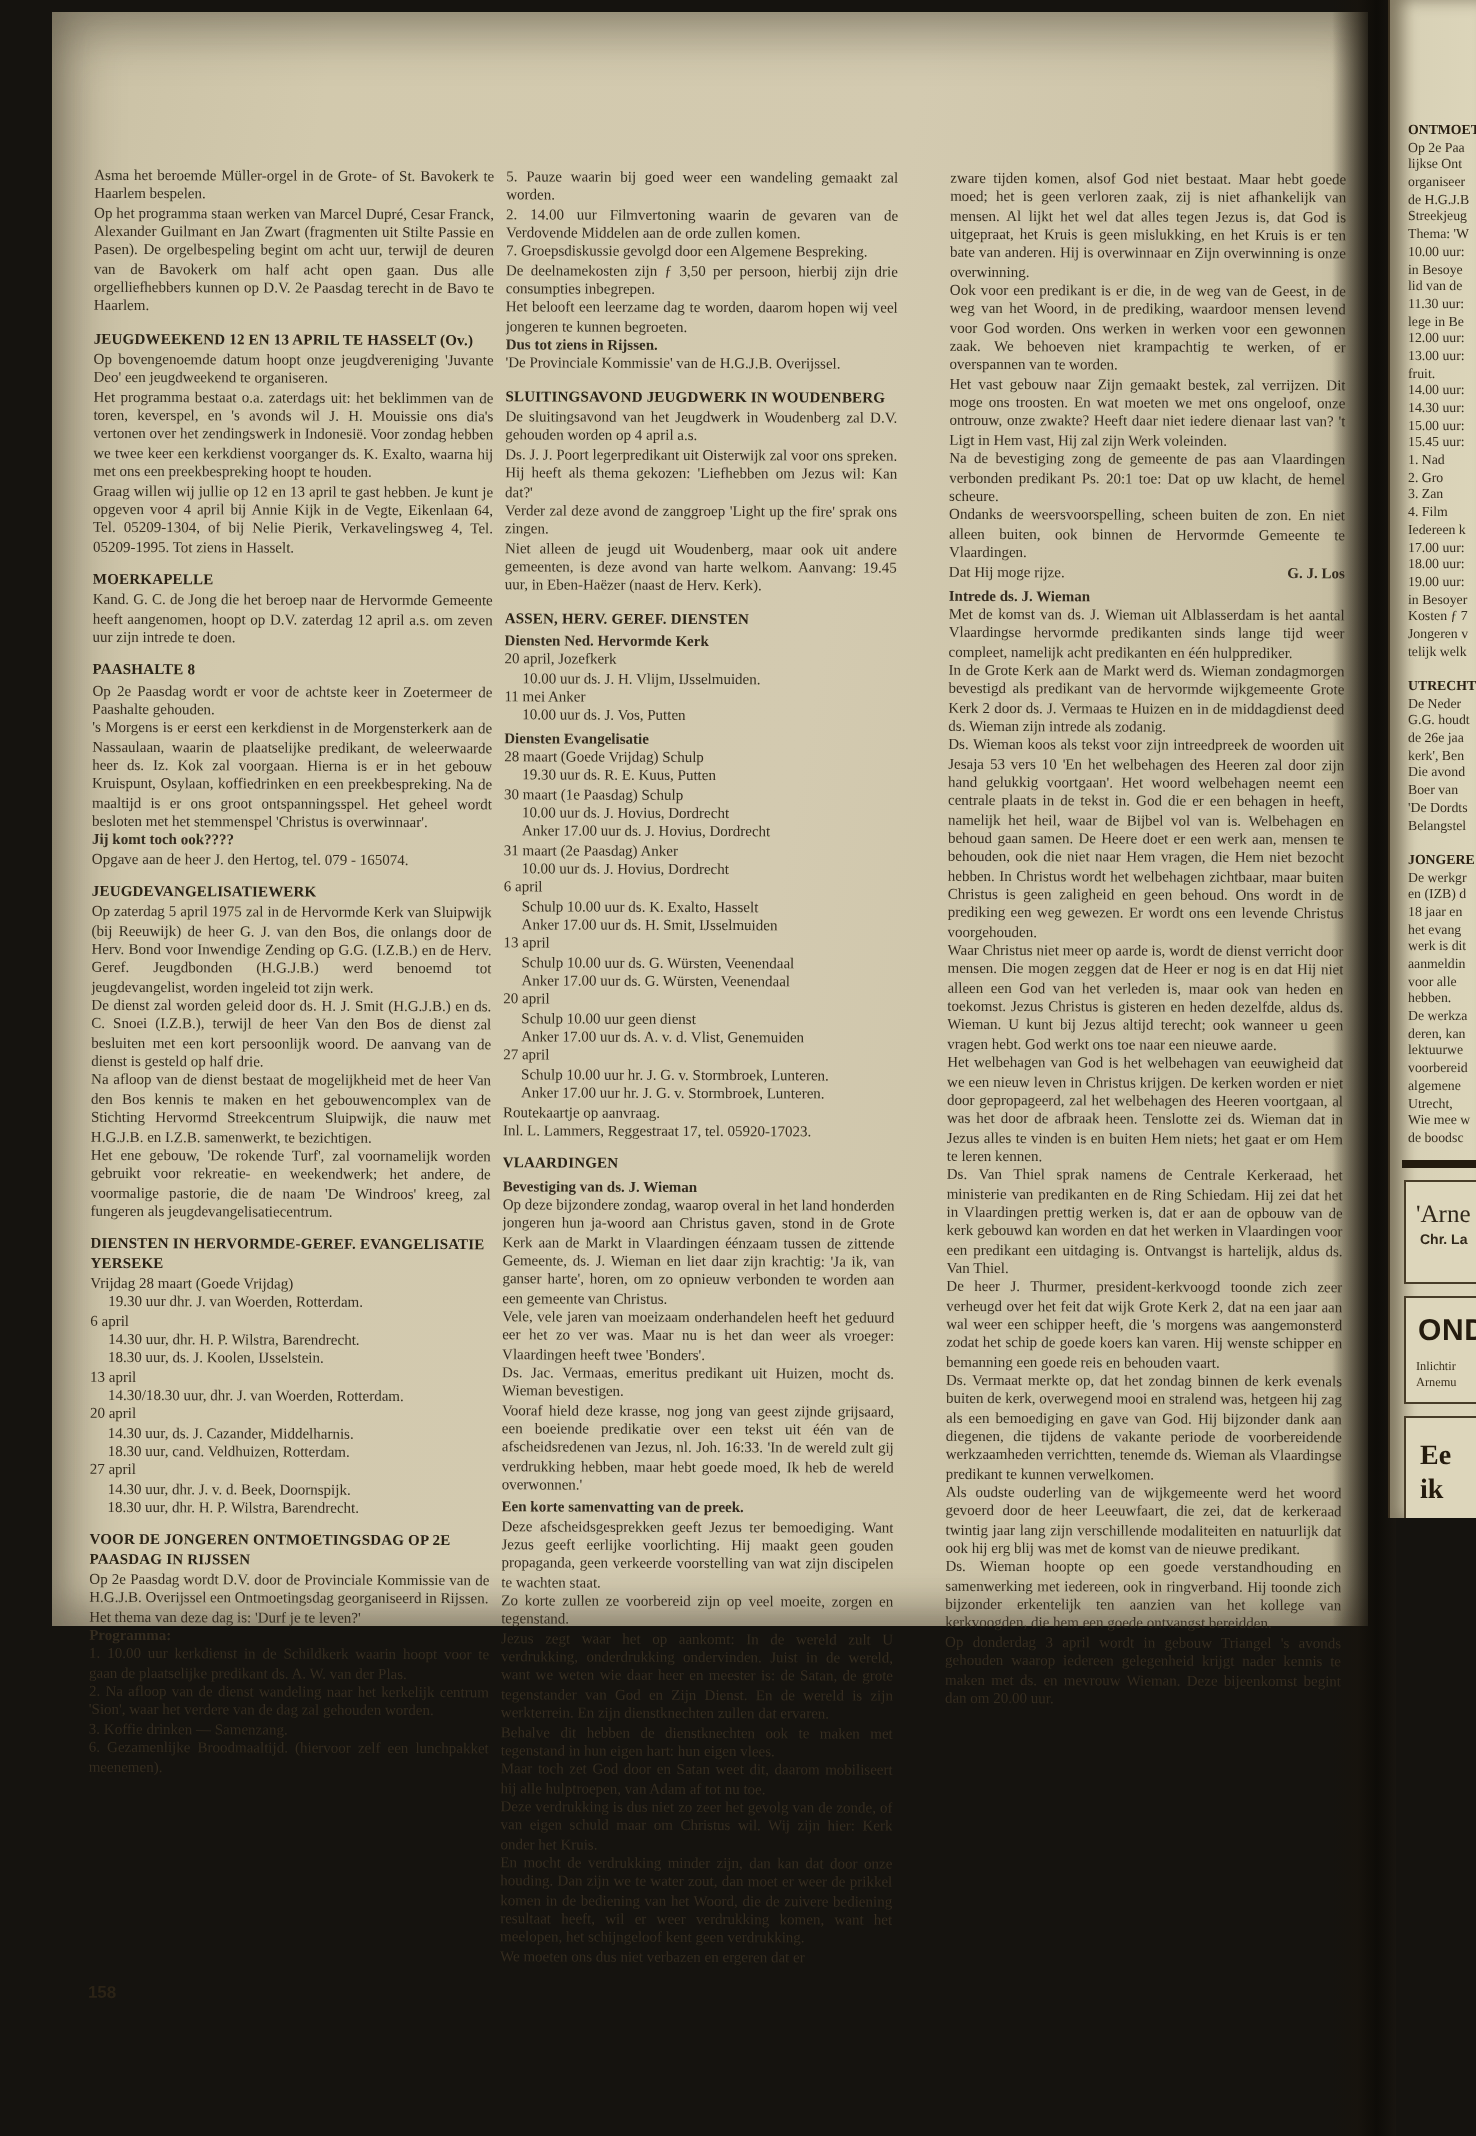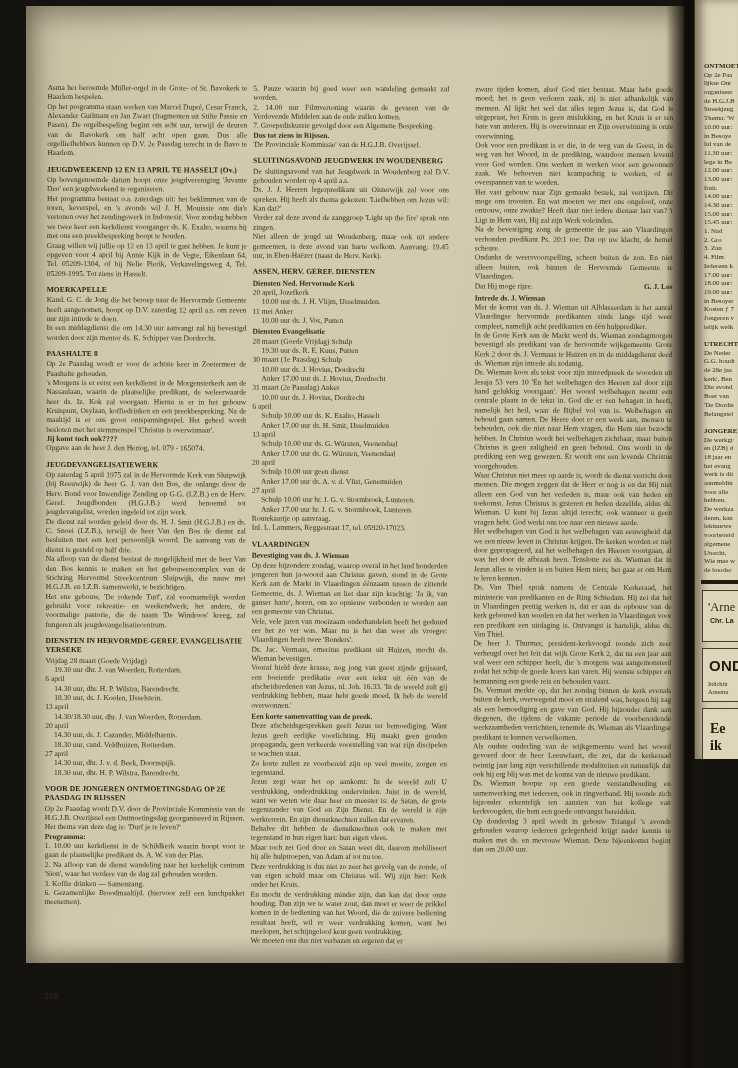--- a/index.html
+++ b/index.html
@@ -4,21 +4,21 @@
 <style>
   html,body{margin:0;padding:0;}
   body{
     width:738px;height:1068px;overflow:hidden;position:relative;
     background:#15130f;
     font-family:"Liberation Serif","DejaVu Serif",serif;
   }
   .scene{position:absolute;inset:0;}
   
   .main-page{
-    position:absolute;left:26px;top:6px;width:658px;height:957px;
+    position:absolute;left:26px;top:6px;width:658px;height:807px;
     background:linear-gradient(100deg,#c9c0a4 0%,#d2c9ad 18%,#d3cab0 55%,#cbc2a6 82%,#bdb498 100%);
     box-shadow:inset 0 14px 22px rgba(40,34,22,.25), inset 14px 0 24px rgba(40,34,22,.22), inset 0 -10px 18px rgba(40,34,22,.28);
   }
   .main-page .inner{position:absolute;inset:0;transform:rotate(.2deg);}
   .col{
     position:absolute;top:78px;overflow:hidden;
     color:#352c1f;font-size:7.5px;line-height:9.35px;text-align:justify;
   }
   #col-0{left:20px;width:200px;height:902px;}
   #col-1{left:226px;width:196px;height:902px;}
@@ -84,21 +84,20 @@
     <div class="inner">
       <div class="col" id="col-0">
           <p class="">Asma het beroemde Müller-orgel in de Grote- of St. Bavokerk te Haarlem bespelen.</p>
           <p class="">Op het programma staan werken van Marcel Dupré, Cesar Franck, Alexander Guilmant en Jan Zwart (fragmenten uit Stilte Passie en Pasen). De orgelbespeling begint om acht uur, terwijl de deuren van de Bavokerk om half acht open gaan. Dus alle orgelliefhebbers kunnen op D.V. 2e Paasdag terecht in de Bavo te Haarlem.</p>
           <div class="h">JEUGDWEEKEND 12 EN 13 APRIL TE HASSELT (Ov.)</div>
           <p class="">Op bovengenoemde datum hoopt onze jeugdvereniging 'Juvante Deo' een jeugdweekend te organiseren.</p>
           <p class="">Het programma bestaat o.a. zaterdags uit: het beklimmen van de toren, keverspel, en 's avonds wil J. H. Mouissie ons dia's vertonen over het zendingswerk in Indonesië. Voor zondag hebben we twee keer een kerkdienst voorganger ds. K. Exalto, waarna hij met ons een preekbespreking hoopt te houden.</p>
           <p class="">Graag willen wij jullie op 12 en 13 april te gast hebben. Je kunt je opgeven voor 4 april bij Annie Kijk in de Vegte, Eikenlaan 64, Tel. 05209-1304, of bij Nelie Pierik, Verkavelingsweg 4, Tel. 05209-1995. Tot ziens in Hasselt.</p>
           <div class="h">MOERKAPELLE</div>
           <p class="">Kand. G. C. de Jong die het beroep naar de Hervormde Gemeente heeft aangenomen, hoopt op D.V. zaterdag 12 april a.s. om zeven uur zijn intrede te doen.</p>
-          <p class="">In een middagdienst die om 14.30 uur aanvangt zal hij bevestigd worden door zijn mentor ds. K. Schipper van Dordrecht.</p>
           <div class="h">PAASHALTE 8</div>
           <p class="">Op 2e Paasdag wordt er voor de achtste keer in Zoetermeer de Paashalte gehouden.</p>
           <p class="">'s Morgens is er eerst een kerkdienst in de Morgensterkerk aan de Nassaulaan, waarin de plaatselijke predikant, de weleerwaarde heer ds. Iz. Kok zal voorgaan. Hierna is er in het gebouw Kruispunt, Osylaan, koffiedrinken en een preekbespreking. Na de maaltijd is er ons groot ontspanningsspel. Het geheel wordt besloten met het stemmenspel 'Christus is overwinnaar'.</p>
           <p class="boldp">Jij komt toch ook????</p>
           <p class="">Opgave aan de heer J. den Hertog, tel. 079 - 165074.</p>
           <div class="h">JEUGDEVANGELISATIEWERK</div>
           <p class="">Op zaterdag 5 april 1975 zal in de Hervormde Kerk van Sluipwijk (bij Reeuwijk) de heer G. J. van den Bos, die onlangs door de Herv. Bond voor Inwendige Zending op G.G. (I.Z.B.) en de Herv. Geref. Jeugdbonden (H.G.J.B.) werd benoemd tot jeugdevangelist, worden ingeleid tot zijn werk.</p>
           <p class="">De dienst zal worden geleid door ds. H. J. Smit (H.G.J.B.) en ds. C. Snoei (I.Z.B.), terwijl de heer Van den Bos de dienst zal besluiten met een kort persoonlijk woord. De aanvang van de dienst is gesteld op half drie.</p>
           <p class="">Na afloop van de dienst bestaat de mogelijkheid met de heer Van den Bos kennis te maken en het gebouwencomplex van de Stichting Hervormd Streekcentrum Sluipwijk, die nauw met H.G.J.B. en I.Z.B. samenwerkt, te bezichtigen.</p>
           <p class="">Het ene gebouw, 'De rokende Turf', zal voornamelijk worden gebruikt voor rekreatie- en weekendwerk; het andere, de voormalige pastorie, die de naam 'De Windroos' kreeg, zal fungeren als jeugdevangelisatiecentrum.</p>
@@ -122,25 +121,27 @@
           <p class="boldp">Programma:</p>
           <div class="line">1.  10.00 uur kerkdienst in de Schildkerk waarin hoopt voor te gaan de plaatselijke predikant ds. A. W. van der Plas.</div>
           <div class="line">2.  Na afloop van de dienst wandeling naar het kerkelijk centrum 'Sion', waar het verdere van de dag zal gehouden worden.</div>
           <div class="line">3.  Koffie drinken — Samenzang.</div>
           <div class="line">6.  Gezamenlijke Broodmaaltijd. (hiervoor zelf een lunchpakket meenemen).</div>
         </div>
       <div class="col" id="col-1">
           <div class="line">5.  Pauze waarin bij goed weer een wandeling gemaakt zal worden.</div>
           <div class="line">2.  14.00 uur Filmvertoning waarin de gevaren van de Verdovende Middelen aan de orde zullen komen.</div>
           <div class="line">7.  Groepsdiskussie gevolgd door een Algemene Bespreking.</div>
+          <p class="">De deelnamekosten zijn ƒ 3,50 per persoon, hierbij zijn drie consumpties inbegrepen.</p>
+          <p class="">Het belooft een leerzame dag te worden, daarom hopen wij veel jongeren te kunnen begroeten.</p>
           <p class="boldp">Dus tot ziens in Rijssen.</p>
           <p class="">'De Provinciale Kommissie' van de H.G.J.B. Overijssel.</p>
           <div class="h">SLUITINGSAVOND JEUGDWERK IN WOUDENBERG</div>
           <p class="">De sluitingsavond van het Jeugdwerk in Woudenberg zal D.V. gehouden worden op 4 april a.s.</p>
-          <p class="">Ds. J. J. Heeren legerpredikant uit Oisterwijk zal voor ons spreken. Hij heeft als thema gekozen: 'Liefhebben om Jezus wil: Kan dat?'</p>
+          <p class="">Ds. J. J. Poort legerpredikant uit Oisterwijk zal voor ons spreken. Hij heeft als thema gekozen: 'Liefhebben om Jezus wil: Kan dat?'</p>
           <p class="">Verder zal deze avond de zanggroep 'Light up the fire' sprak ons zingen.</p>
           <p class="">Niet alleen de jeugd uit Woudenberg, maar ook uit andere gemeenten, is deze avond van harte welkom. Aanvang: 19.45 uur, in Eben-Haëzer (naast de Herv. Kerk).</p>
           <div class="h">ASSEN, HERV. GEREF. DIENSTEN</div>
           <p class="sub">Diensten Ned. Hervormde Kerk</p>
           <div class="line">20 april, Jozefkerk</div>
           <div class="line ind">10.00 uur ds. J. H. Vlijm, IJsselmuiden.</div>
           <div class="line">11 mei Anker</div>
           <div class="line ind">10.00 uur ds. J. Vos, Putten</div>
           <p class="sub">Diensten Evangelisatie</p>
           <div class="line">28 maart (Goede Vrijdag) Schulp</div>

